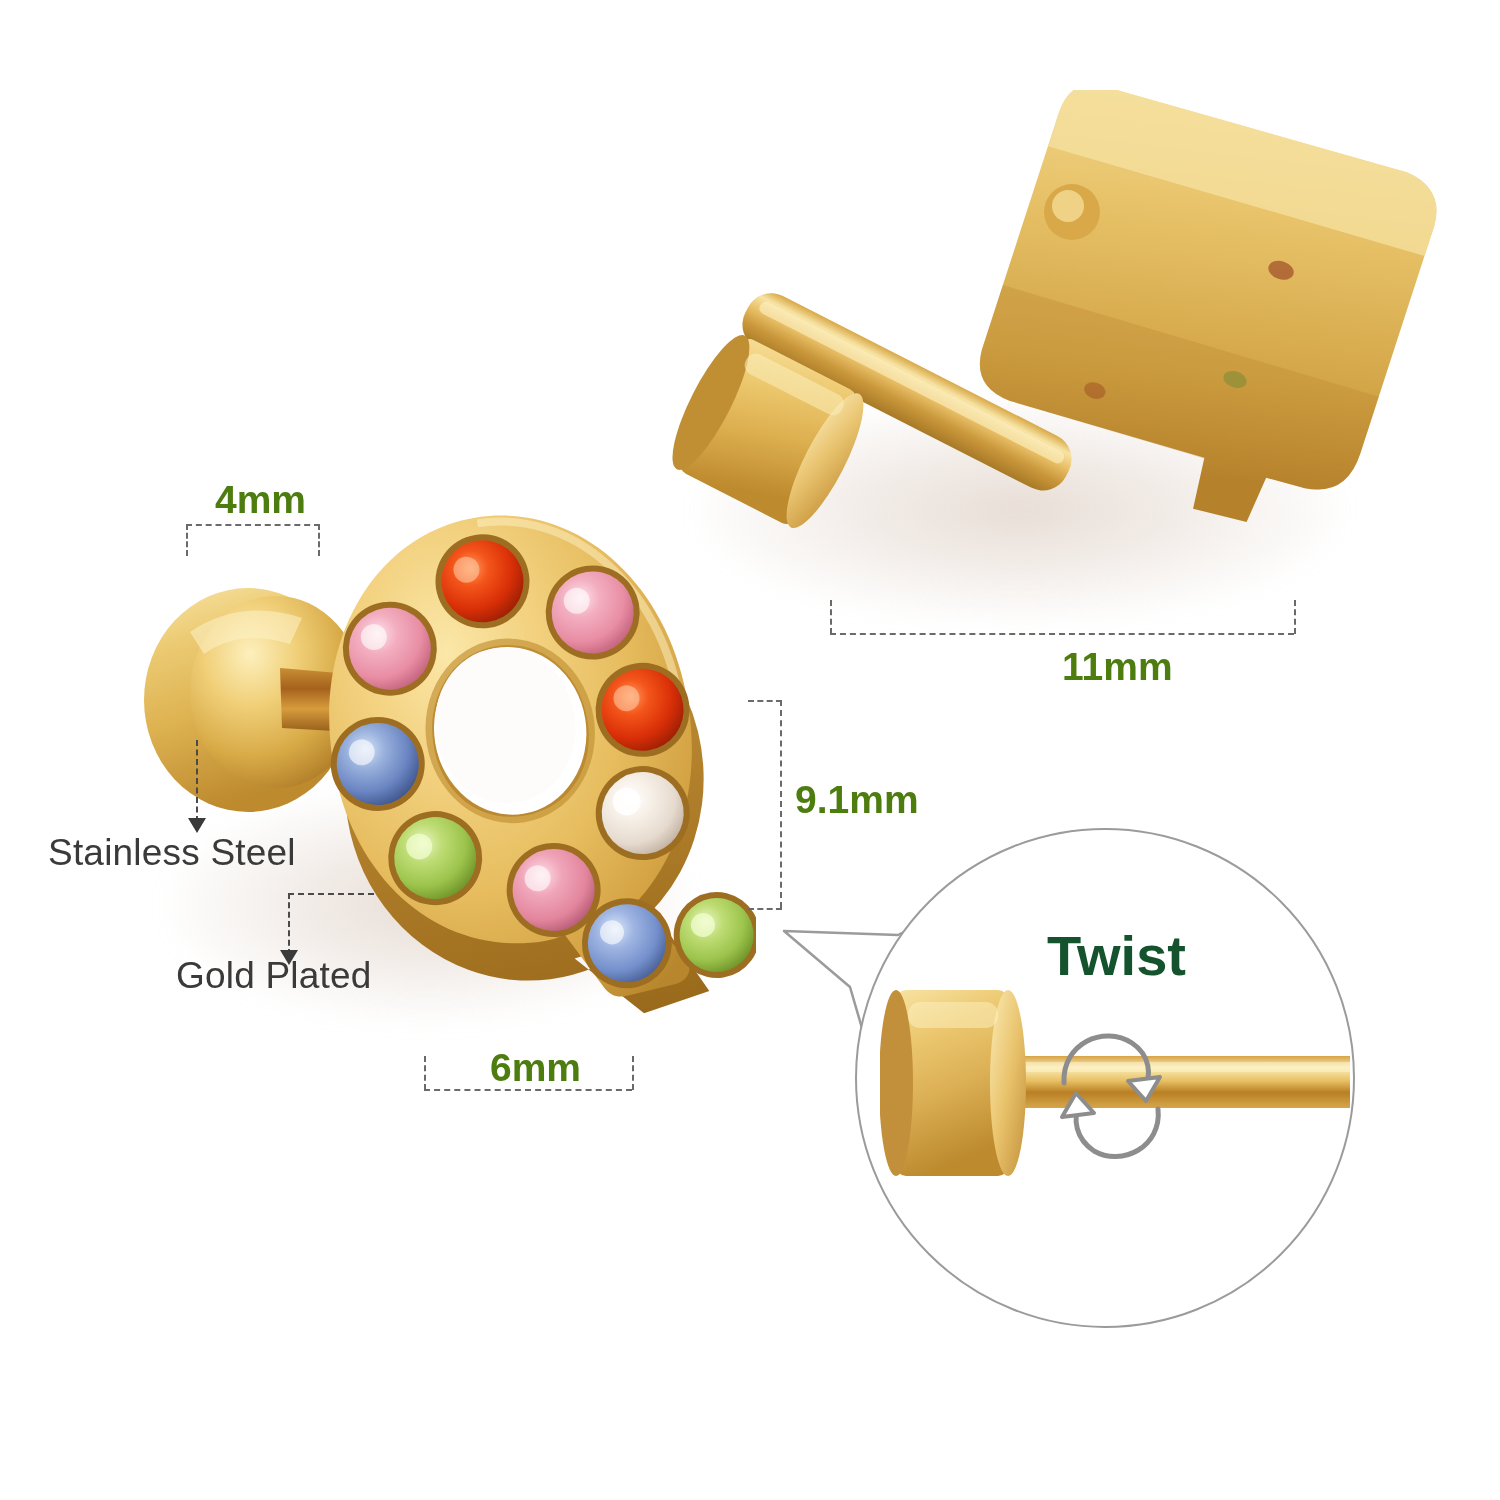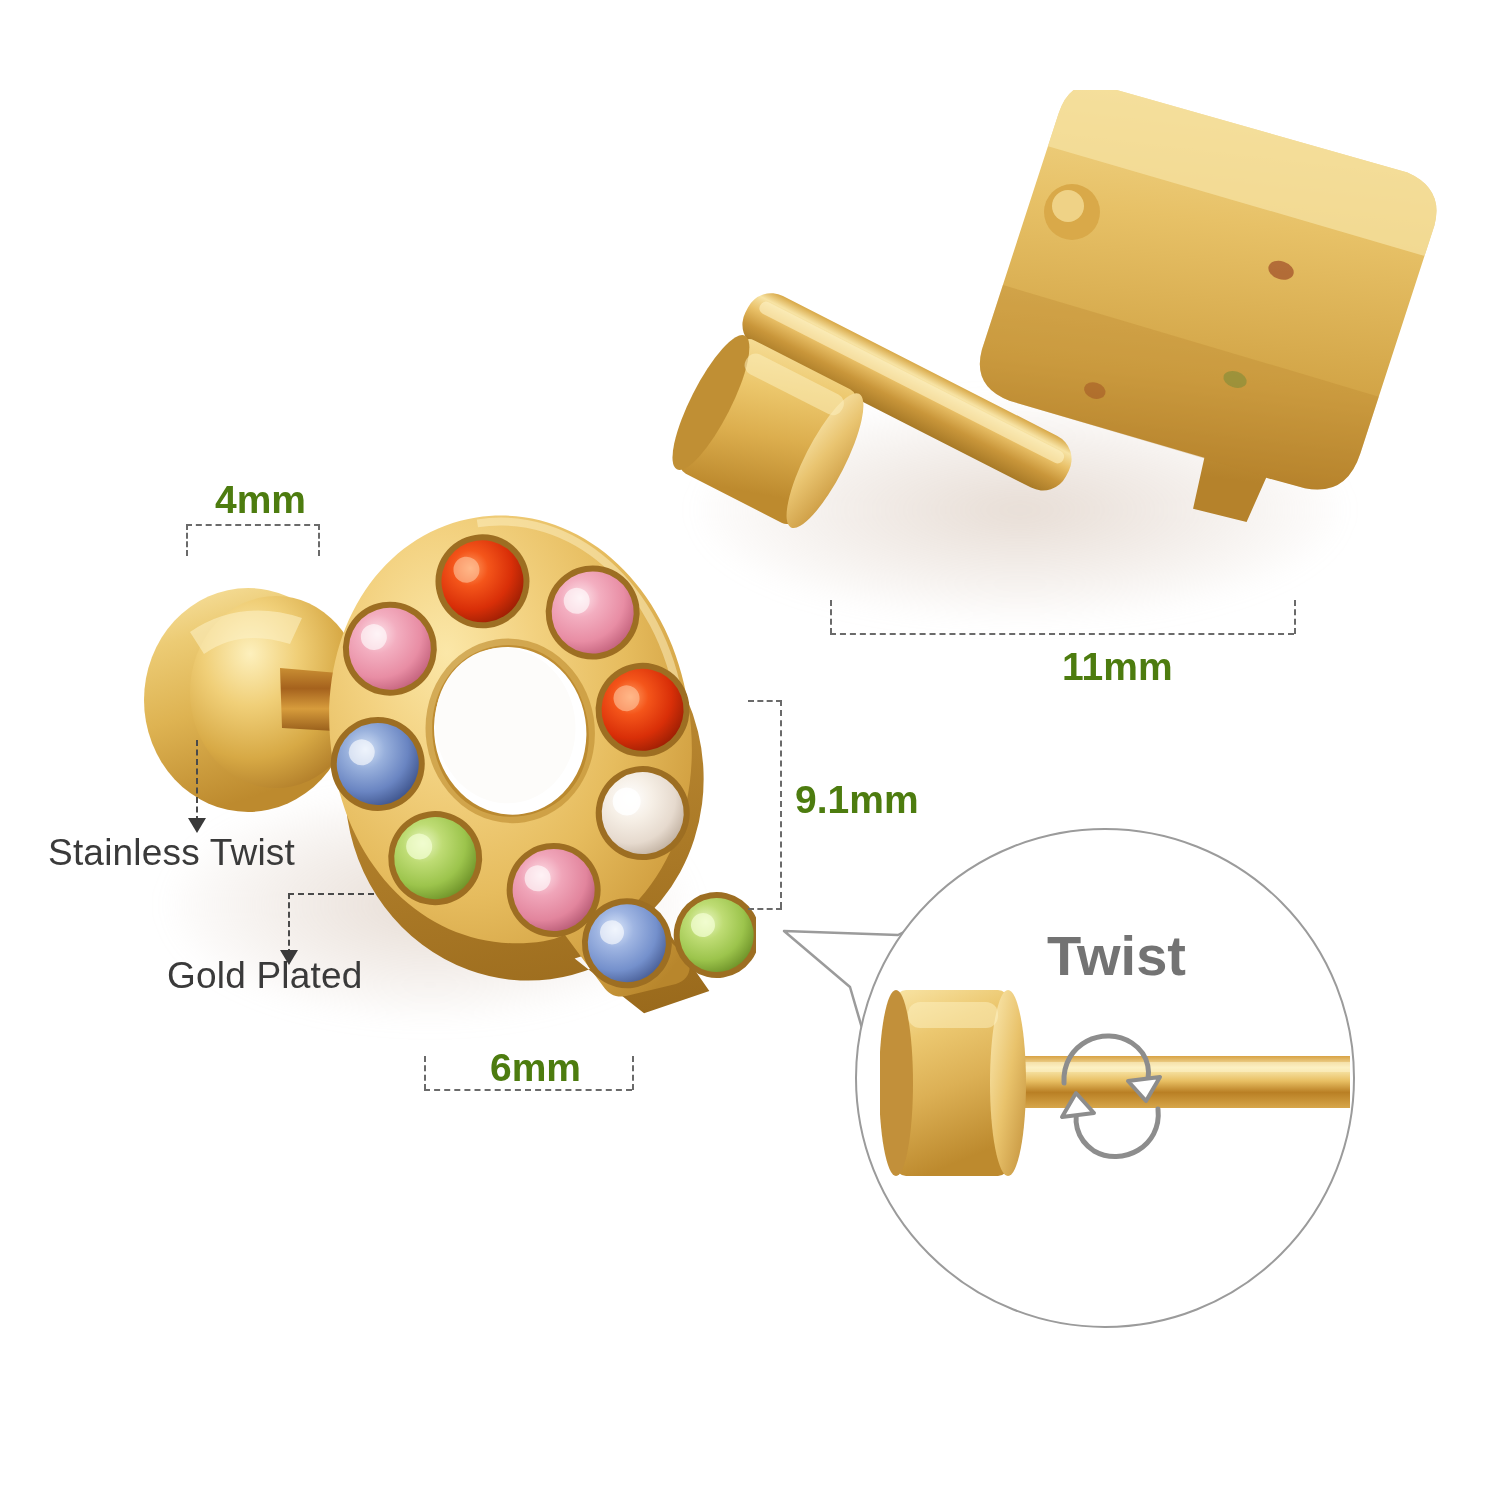--- a/index.html
+++ b/index.html
@@ -90,21 +90,21 @@
     border-radius: 50%;
     border: 2.5px solid #9b9b9b;
     background: #ffffff;
     box-sizing: border-box;
   }
   .twist-text {
     position: absolute;
     font-family: "Liberation Sans", sans-serif;
     font-weight: bold;
     font-size: 56px;
-    color: #737373;
+    color: #14532d;
     white-space: nowrap;
   }
 </style>
 </head>
 <body>
 
 <div id="stage">
 
   <div class="shadow" style="left:700px; top:400px; width:640px; height:220px;"></div>
   <div class="shadow" style="left:170px; top:790px; width:520px; height:230px;"></div>
@@ -213,27 +213,27 @@
 
     <ellipse cx="146" cy="152" rx="86" ry="96" fill="url(#gradStudFace)"></ellipse>
 
     <path d="M 150 128 L 290 140 L 292 196 L 152 188 Z" fill="url(#gradPostLeft)"></path>
 
     <path d="M 60 92 Q 110 58 172 78 L 160 104 Q 110 88 74 114 Z" fill="#fdf3c8" opacity="0.55"></path>
   </svg>
 
   <div class="leader-v" style="left:196px; top:740px; height:82px;"></div>
   <div class="arrow-down" style="left:188px; top:818px;"></div>
-  <div class="label" style="left:48px; top:832px;">Stainless Twist</div>
+  <div class="label" style="left:48px; top:832px;">Stainless Steel</div>
 
   <div class="leader-h" style="left:288px; top:893px; width:106px;"></div>
   <div class="arrow-right" style="left:392px; top:885px;"></div>
   <div class="leader-v" style="left:288px; top:893px; height:62px;"></div>
   <div class="arrow-down" style="left:280px; top:950px;"></div>
-  <div class="label" style="left:167px; top:955px;">Gold Plated</div>
+  <div class="label" style="left:176px; top:955px;">Gold Plated</div>
 
   <svg class="abs" style="left:296px; top:495px; width:460px; height:545px;" viewBox="0 0 460 545">
     <defs>
       <radialGradient id="gradQBody" cx="0.36" cy="0.26" r="0.85">
         <stop offset="0%" stop-color="#fbe7a8"></stop>
         <stop offset="28%" stop-color="#f3d281"></stop>
         <stop offset="58%" stop-color="#e6bc5e"></stop>
         <stop offset="82%" stop-color="#d3a243"></stop>
         <stop offset="100%" stop-color="#b8862c"></stop>
       </radialGradient>

